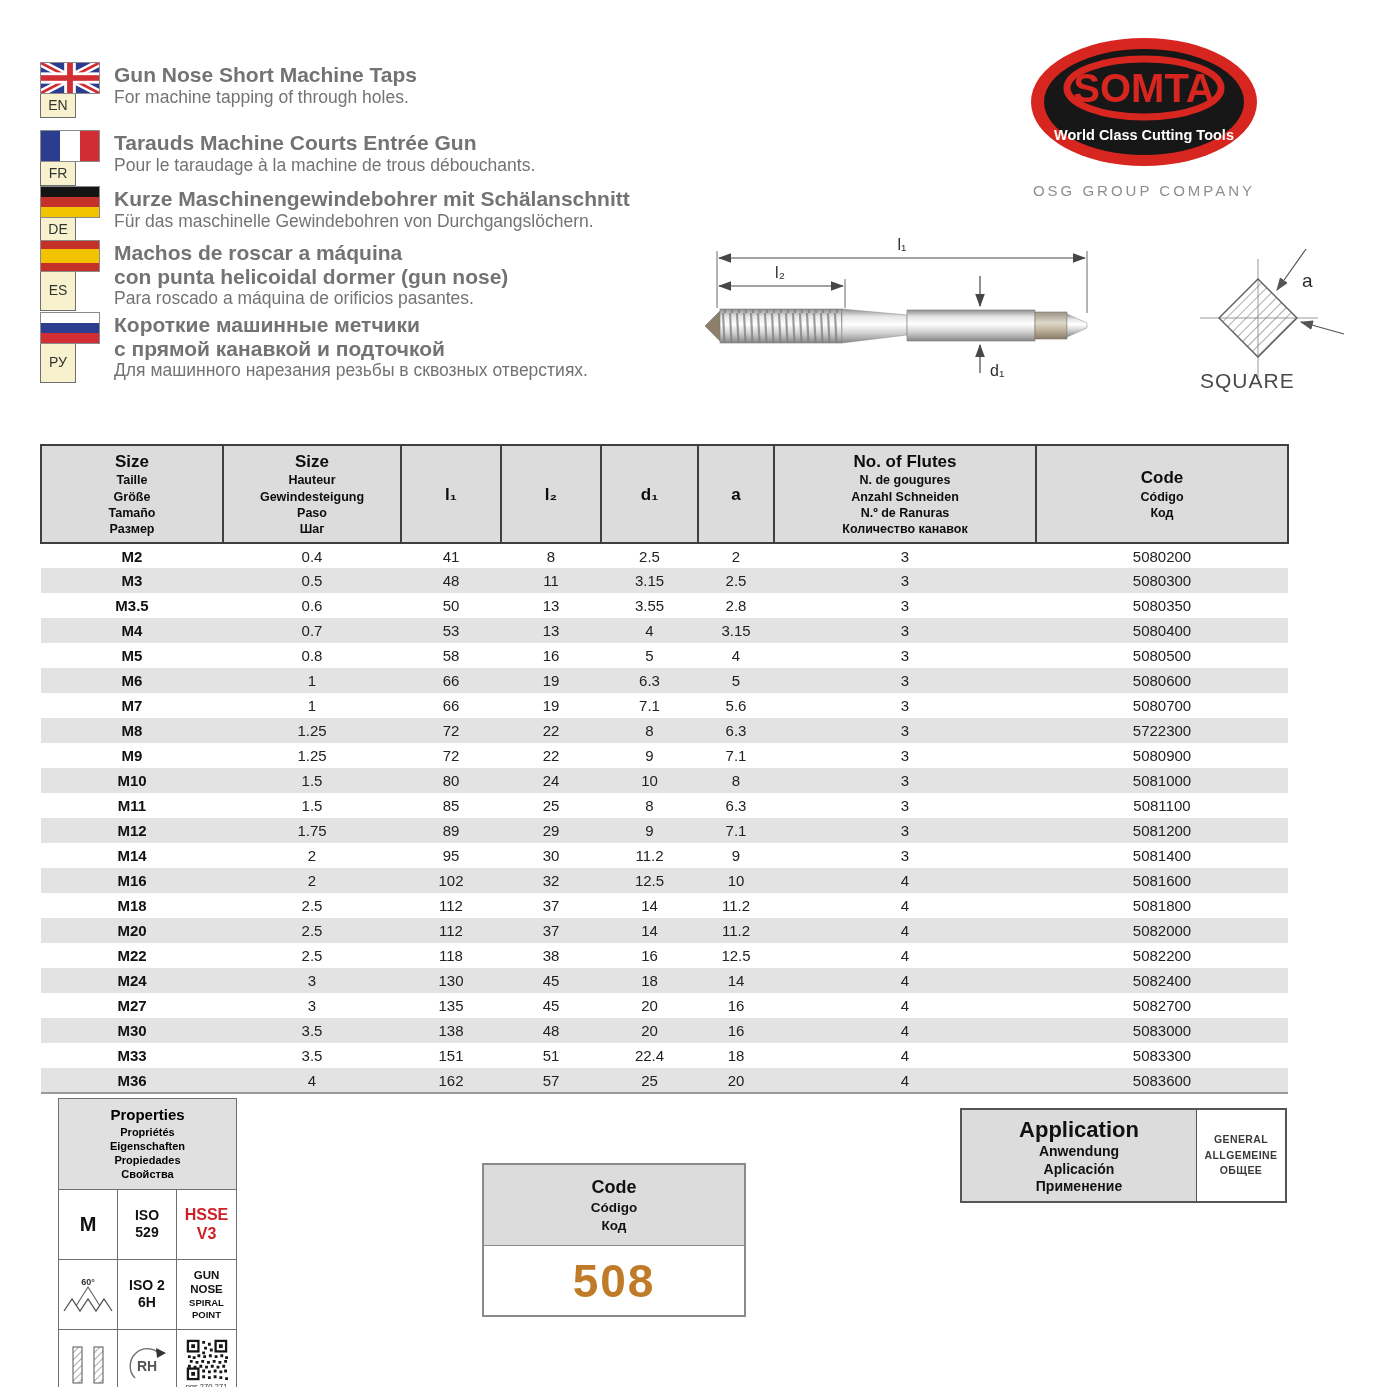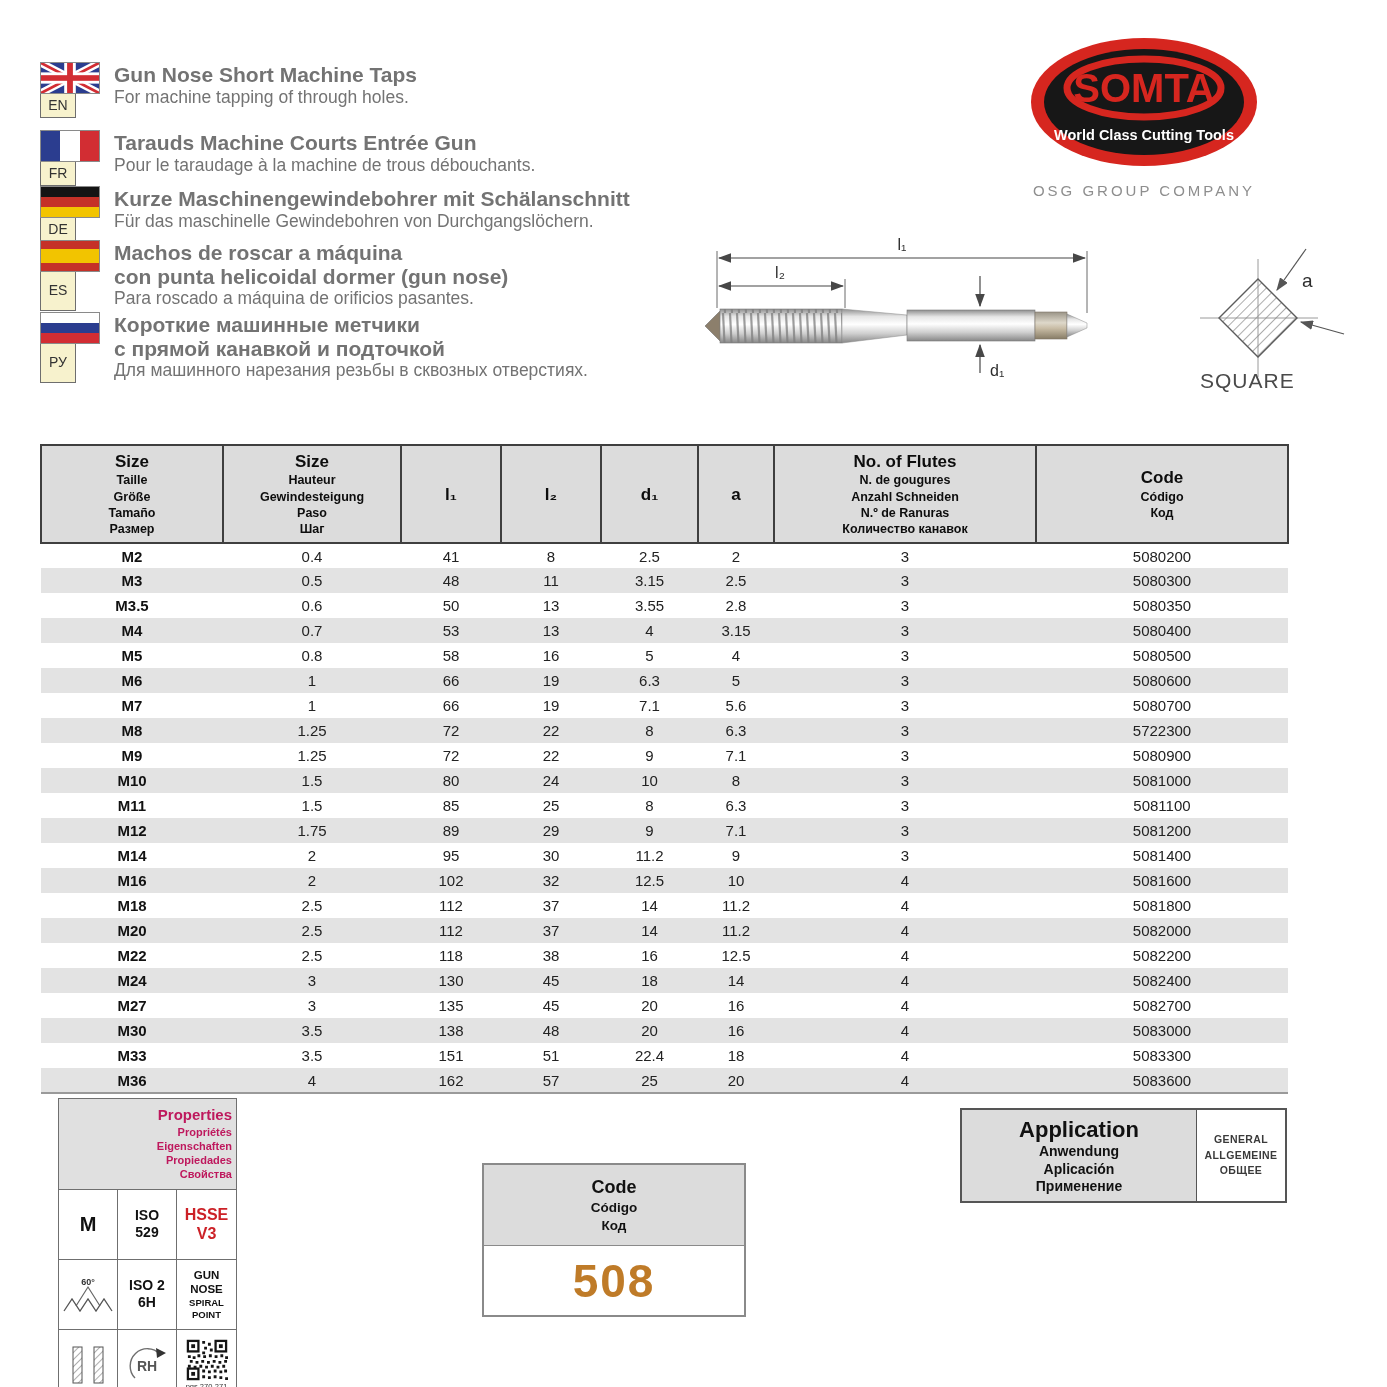--- a/index.html
+++ b/index.html
@@ -53,22 +53,22 @@
   table.main-table tbody td:first-child { font-weight:bold; color:#111; }
   table.main-table tbody tr:nth-child(even) { background:#e3e3e3; }
   table.main-table { border-bottom:2px solid #9a9a9a; }
 
   
   .props-box {
     position:absolute; left:58px; top:1098px; width:179px;
     border:1px solid #6f6f6f; background:#fff;
   }
   .props-header {
-    background:#e0e0e0; border-bottom:1px solid #6f6f6f; text-align:right;
-    padding:6px 4px 7px; font-weight:bold; color:#be185d;
+    background:#e0e0e0; border-bottom:1px solid #6f6f6f; text-align:center;
+    padding:6px 4px 7px; font-weight:bold; color:#000000;
   }
   .props-header div { font-size:11px; line-height:1.3; }
   .props-header div:first-child { font-size:15px; }
   .props-grid { display:grid; grid-template-columns:1fr 1fr 1fr; }
   .props-cell {
     border-right:1px solid #6f6f6f; border-bottom:1px solid #6f6f6f;
     height:70px; display:flex; flex-direction:column; align-items:center; justify-content:center;
     font-weight:bold; text-align:center; color:#111;
   }
   .props-grid .props-cell:nth-child(3n) { border-right:none; }

